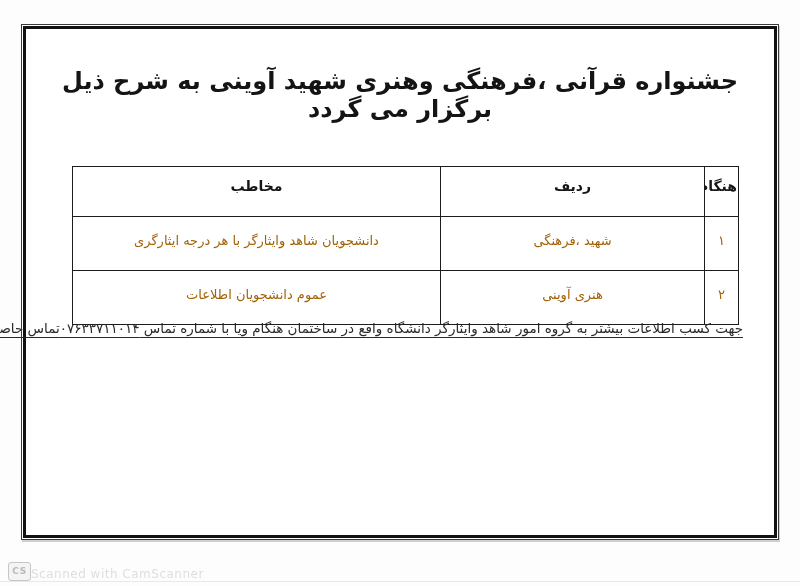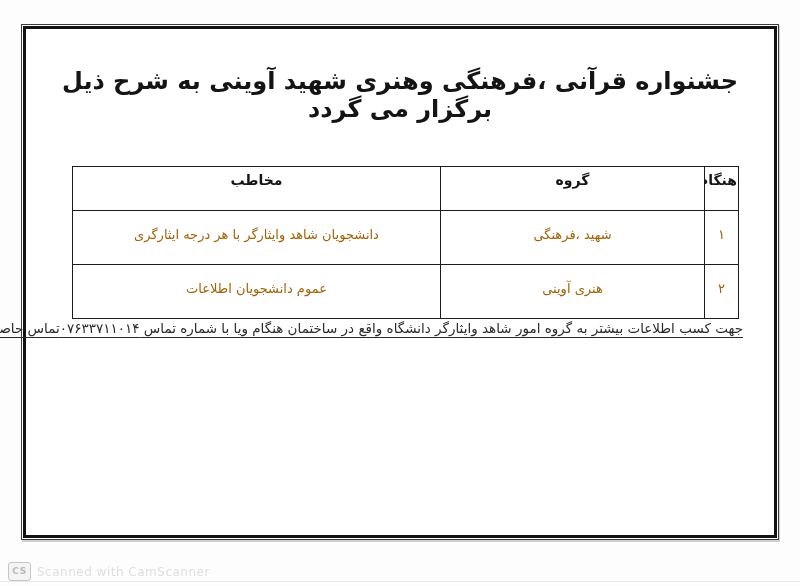--- a/index.html
+++ b/index.html
@@ -59,21 +59,21 @@
     border: 1.5px solid #1c1c1c;
     text-align: center;
     overflow: hidden;
     white-space: nowrap;
   }
   .doc-table th {
     height: 37px;
     font-size: 14px;
     font-weight: bold;
     vertical-align: top;
-    padding-top: 5px;
+    padding-top: 11px;
     color: #151515;
   }
   .doc-table td {
     height: 44px;
     font-size: 13px;
     font-weight: normal;
     vertical-align: middle;
     padding-bottom: 8px;
     color: #a16207;
   }
@@ -99,22 +99,22 @@
     font-weight: bold;
     color: #161616;
     white-space: nowrap;
   }
   
   .watermark {
     position: absolute;
     left: 8px;
     top: 562px;
     display: flex;
-    align-items: center;
-    gap: 6px;
+    align-items: flex-end;
+    gap: 0;
   }
   .cs-badge {
     width: 21px;
     height: 17px;
     border: 1px solid #c6c6c6;
     border-radius: 3px;
     background: #f4f4f4;
     color: #b9b9b9;
     font-size: 9px;
     font-weight: bold;
@@ -147,21 +147,21 @@
 
       <table class="doc-table" dir="rtl">
         <colgroup>
           <col style="width:34px">
           <col style="width:264px">
           <col>
         </colgroup>
         <thead>
           <tr>
             <th>هنگام</th>
-            <th>گروه</th>
+            <th>ردیف</th>
             <th>مخاطب</th>
           </tr>
         </thead>
         <tbody>
           <tr>
             <td>۱</td>
             <td>شهید ،فرهنگی</td>
             <td>دانشجویان شاهد وایثارگر با هر درجه ایثارگری</td>
           </tr>
           <tr>

